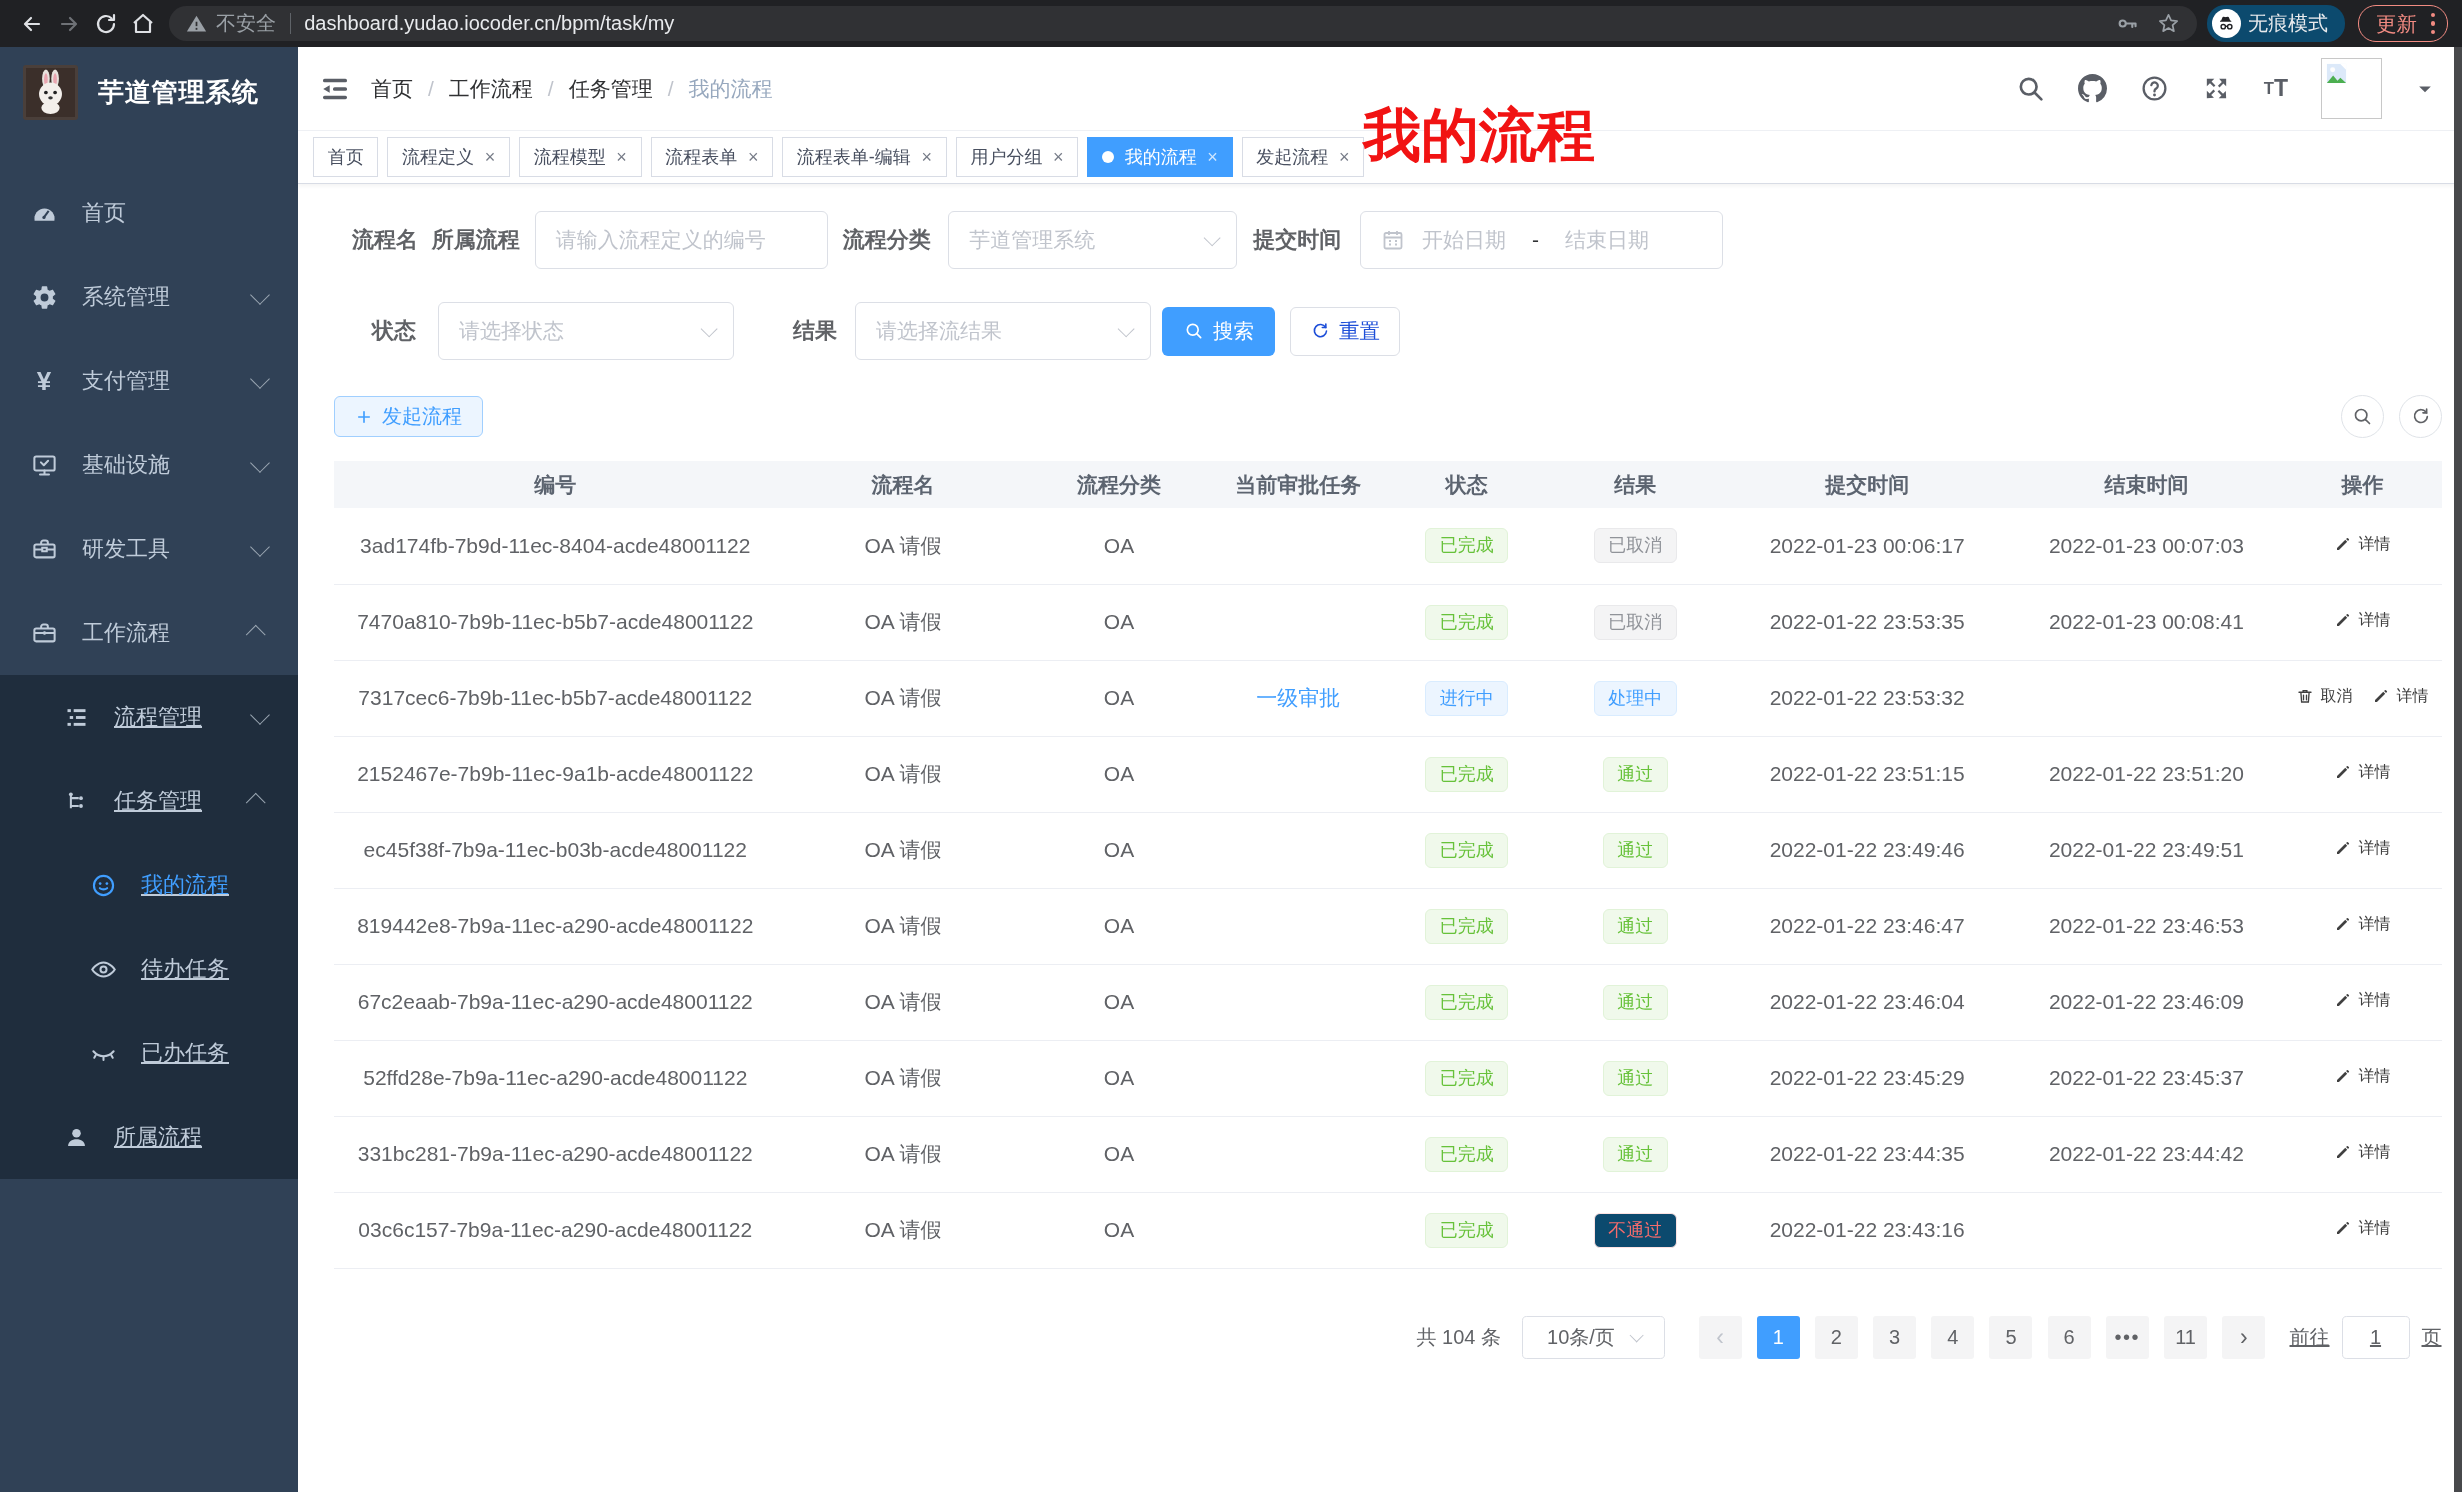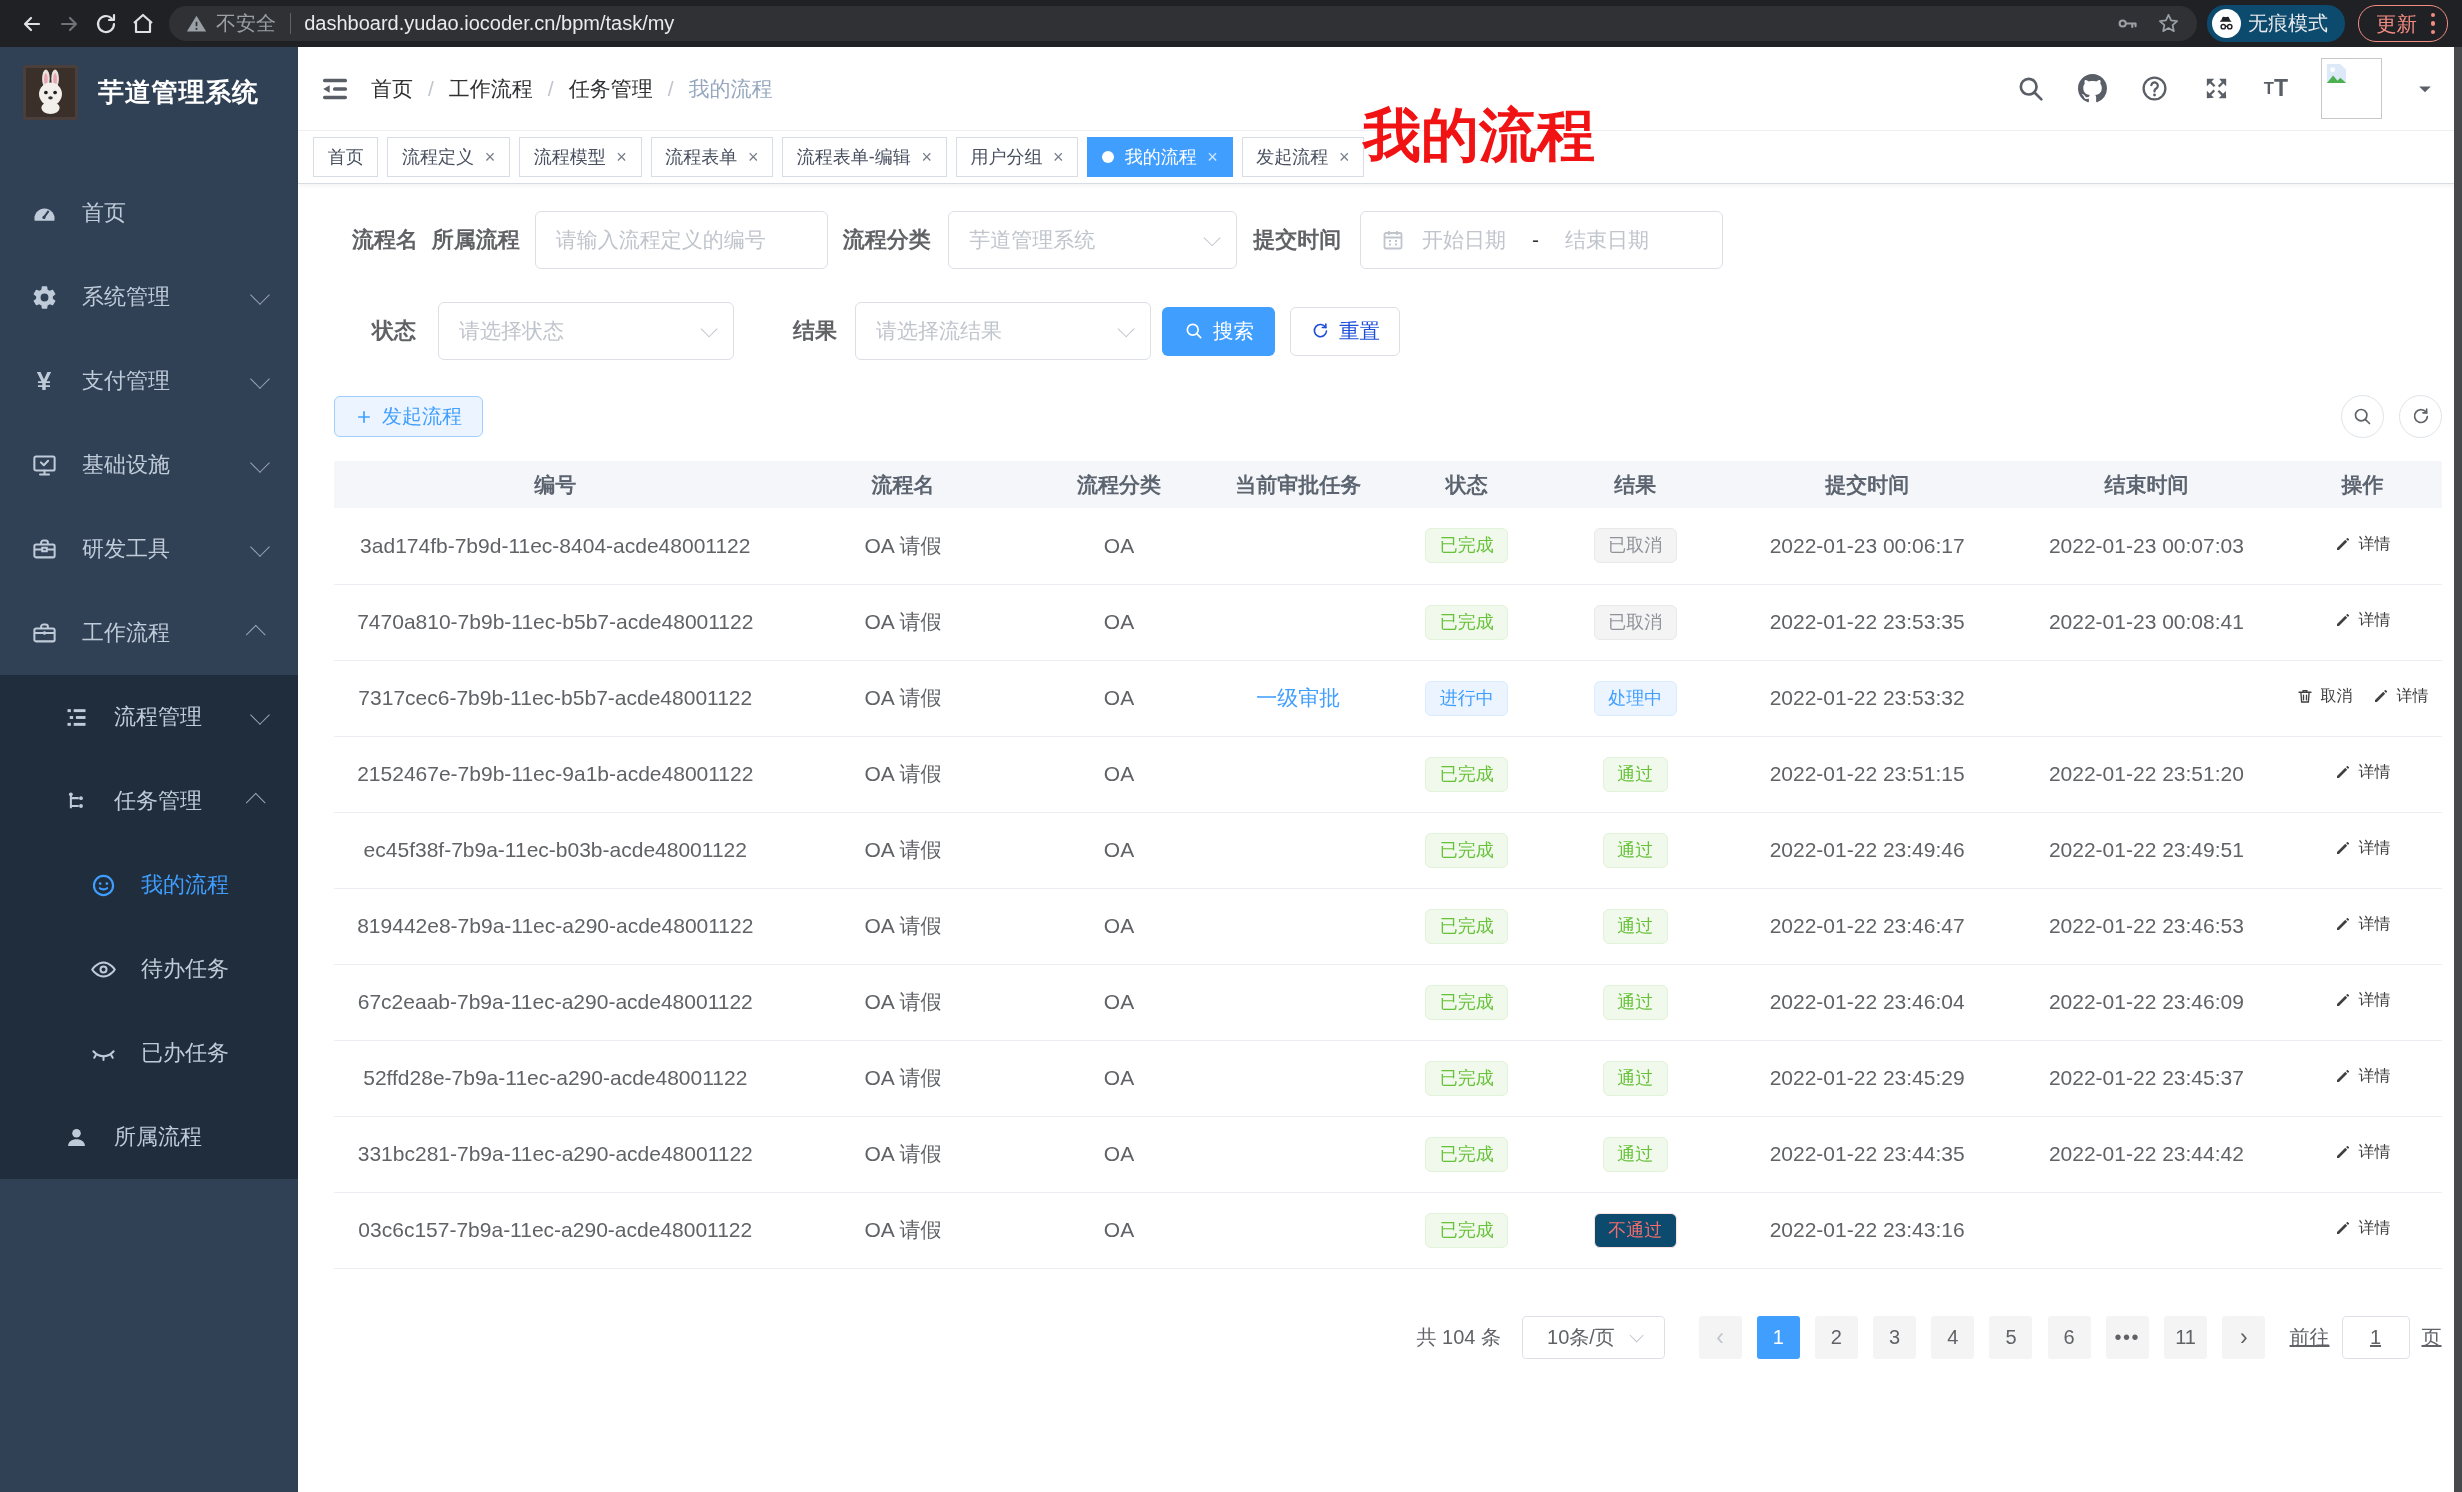--- a/index.html
+++ b/index.html
@@ -42,21 +42,21 @@
   .logo-title { color:#fff; font-size:26px; font-weight:700; letter-spacing:0.8px; }
   .menu { padding-top:33px; }
   .m-item { height:84px; display:flex; align-items:center; font-size:22px; color:#bfcbd9; position:relative; cursor:pointer; }
   .m-item .m-icon { width:30px; height:30px; display:flex; align-items:center; justify-content:center; margin-right:23px; }
   .m-item .m-icon svg { width:27px; height:27px; }
   .m-item.lvl1 { padding-left:29px; }
   .m-item.lvl2 { padding-left:61px; }
   .m-item.lvl3 { padding-left:88px; }
   .m-item.active { color:#409eff; }
   .txt-icon { font-size:26px; font-weight:700; line-height:1; }
-  .submenu { background:#1f2d3d; }
+  .submenu { background:#1f2d3d;text-decoration:underline; }
   .chev { position:absolute; right:33px; width:13.7px; height:13.7px; border-right:1.5px solid #9aa6b2; border-bottom:1.5px solid #9aa6b2; }
   .chev.down { transform:rotate(45deg) translateY(-3px); }
   .chev.up { transform:rotate(-135deg) translateY(-3px); }
 
   
   .main { flex:1; min-width:0; background:#fff; display:flex; flex-direction:column; position:relative; }
 
   .navbar { height:84px; display:flex; align-items:center; border-bottom:0.8px solid #eef0f4; position:relative; flex-shrink:0; }
   .hamburger { width:73px; height:84px; display:flex; align-items:center; justify-content:center; color:#5a5e66; cursor:pointer; }
   .hamburger svg { width:32px; height:32px; }

